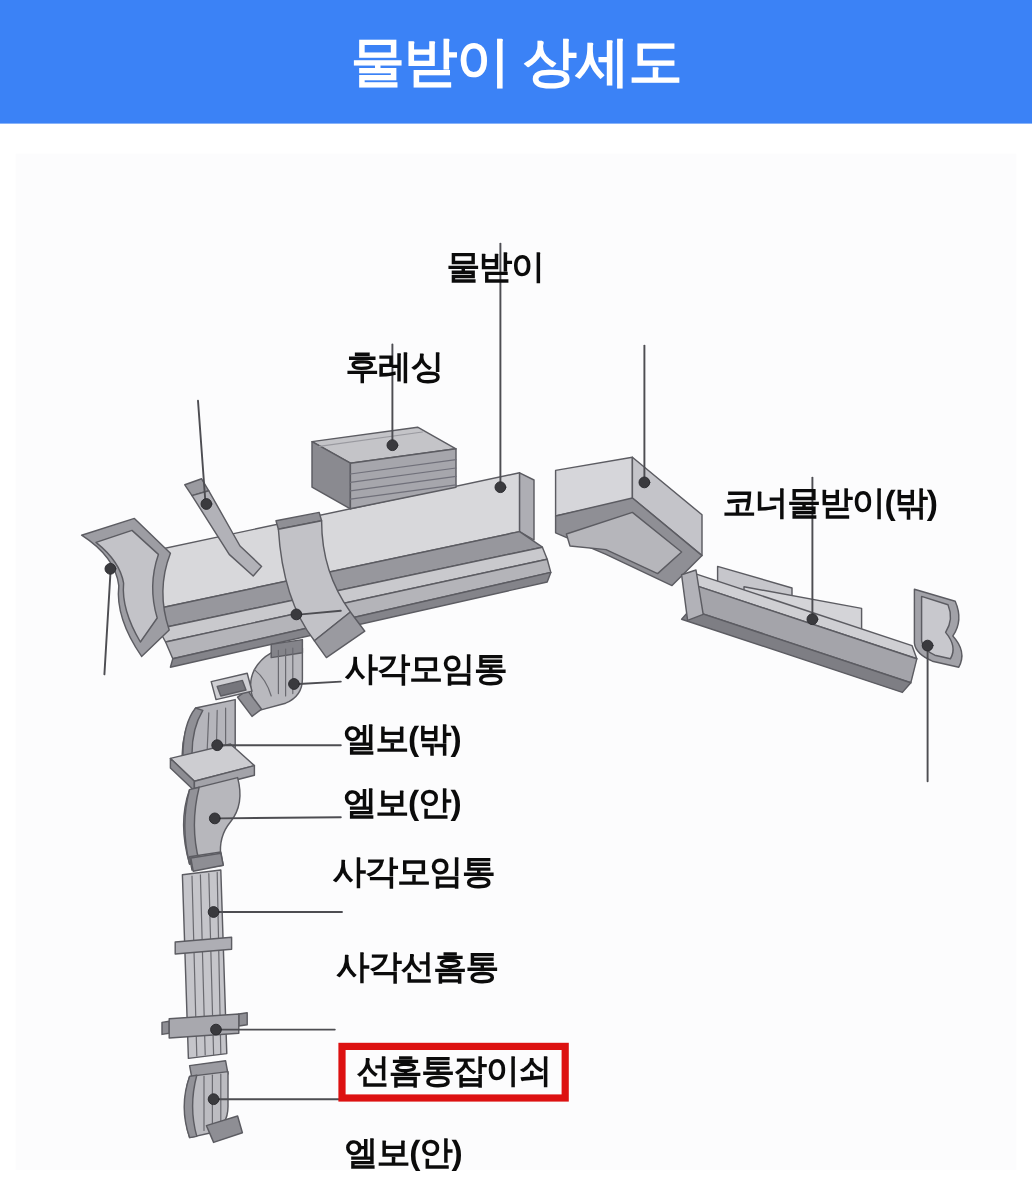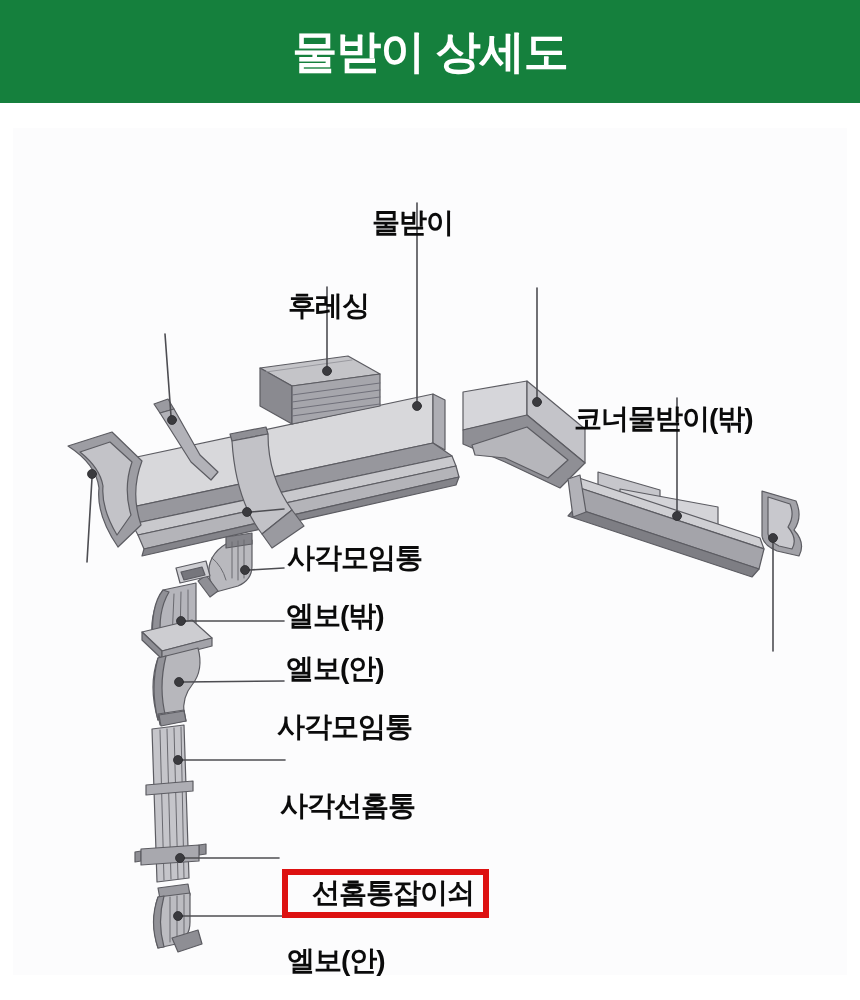--- a/index.html
+++ b/index.html
@@ -1,25 +1,25 @@
 <!DOCTYPE html>
 <html><head>
 <meta charset="utf-8">
 <style>
   html,body{margin:0;padding:0;background:#ffffff;}
   #screen{position:relative;width:860px;height:1000px;background:#ffffff;overflow:hidden;
           font-family:"Liberation Sans", sans-serif;}
-  .header{position:absolute;left:0;top:0;width:860px;height:103px;background:#15803d;
+  .header{position:absolute;left:0;top:0;width:860px;height:103px;background:#3b82f6;
           display:flex;align-items:center;justify-content:center;}
   .header .title{color:#ffffff;font-size:45px;font-weight:700;letter-spacing:-1px;}
   .panel{position:absolute;left:13px;top:128px;width:834px;height:847px;background:#fcfcfd;}
   svg.art{position:absolute;left:0;top:0;width:860px;height:1000px;}
   .lbl{position:absolute;font-size:28px;font-weight:700;color:#0b0b0b;line-height:1.05;
        white-space:nowrap;letter-spacing:-1px;margin-top:44px;}
-  .lbl.hl{border:6px solid #dd1111;padding:3px 9px 5px 24px;background:rgba(255,255,255,0);}
+  .lbl.hl{border:6px solid #dd1111;padding:3px 9px 5px 9px;background:rgba(255,255,255,0);}
 </style>
 </head>
 <body>
 
 <div id="screen">
 
   <div class="header">
     <span class="title">물받이 상세도</span>
   </div>
 
@@ -169,21 +169,21 @@
       <circle cx="179" cy="682" r="4.5"></circle>
       <circle cx="773" cy="538" r="4.5"></circle>
       <circle cx="178" cy="760" r="4.5"></circle>
       <circle cx="180" cy="858" r="4.5"></circle>
       <circle cx="178" cy="916" r="4.5"></circle>
     </g>
   </svg>
 
   <div class="lbl" style="left:372px;top:164px">물받이</div>
   <div class="lbl" style="left:288px;top:247px">후레싱</div>
-  <div class="lbl" style="left:574px;top:360px">코너물받이(밖)</div>
+  <div class="lbl" style="left:602px;top:360px">코너물받이(밖)</div>
   <div class="lbl" style="left:287px;top:499px">사각모임통</div>
   <div class="lbl" style="left:286px;top:557px">엘보(밖)</div>
   <div class="lbl" style="left:286px;top:610px">엘보(안)</div>
   <div class="lbl" style="left:277px;top:668px">사각모임통</div>
   <div class="lbl" style="left:280px;top:747px">사각선홈통</div>
   <div class="lbl hl" style="left:282px;top:825px">선홈통잡이쇠</div>
   <div class="lbl" style="left:287px;top:902px">엘보(안)</div>
 
 </div>
 

